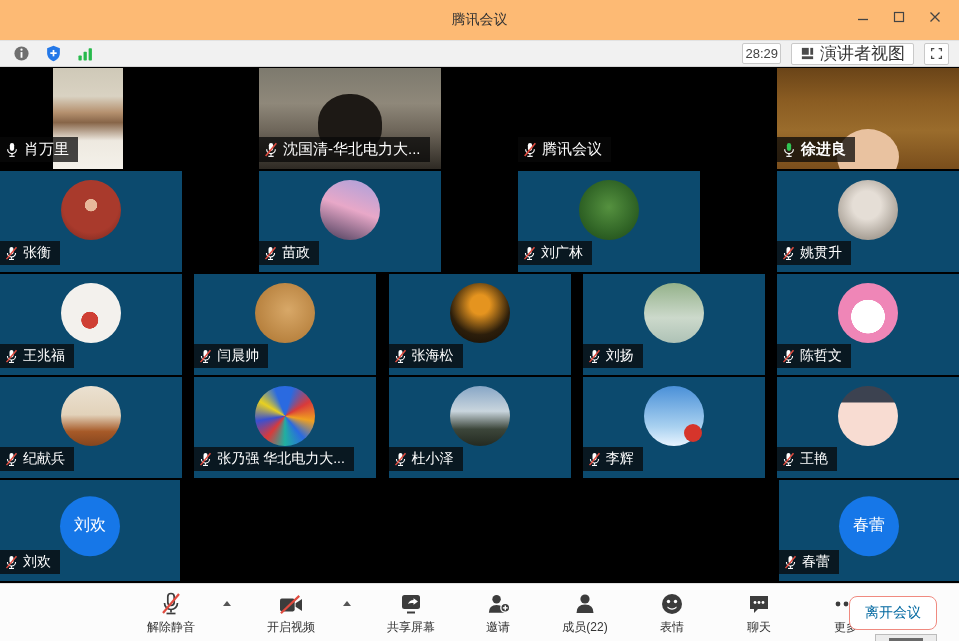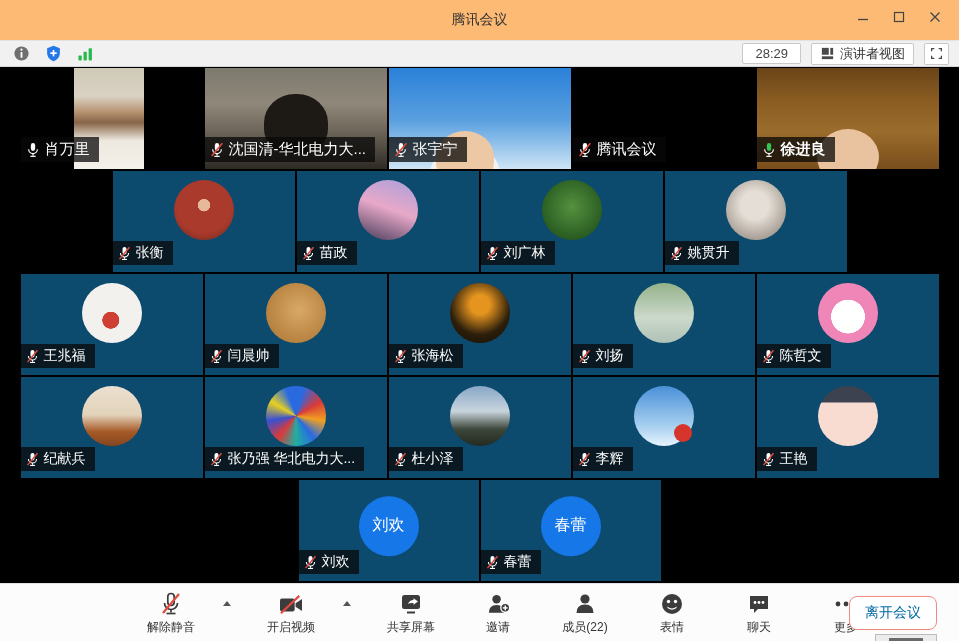--- a/index.html
+++ b/index.html
@@ -9,27 +9,27 @@
   
   .titlebar { height:40px; background:#fdba74; position:relative; display:flex; align-items:center; justify-content:center; }
   .title-text { font-size:14px; color:#333; }
   .win-controls { position:absolute; right:10px; top:6px; display:flex; gap:8px; }
   .win-btn { width:28px; height:22px; display:flex; align-items:center; justify-content:center; cursor:pointer; }
 
   
   .topstrip { height:27px; background:#f1f1f1; border-top:1px solid #e2e2e2; border-bottom:1px solid #d6d6d6; display:flex; align-items:center; padding:0 10px; }
   .strip-icon { width:22px; height:20px; display:flex; align-items:center; justify-content:center; margin-right:10px; cursor:pointer; }
   .strip-right { margin-left:auto; display:flex; align-items:center; gap:10px; }
-  .timer-box { border:1px solid #c9c9c9; background:#fff; border-radius:2px; font-size:13px; color:#444; padding:1px 12px; height:21px; display:flex; align-items:center; }
-  .view-btn { border:1px solid #c9c9c9; background:#fff; border-radius:2px; font-size:13px; color:#333; padding:1px 8px; height:22px; display:flex; align-items:center; gap:5px; cursor:pointer; }
+  .timer-box { border:1px solid #c9c9c9; background:#fff; border-radius:2px; font-size:13px; color:#444; padding:1px 2px; height:21px; display:flex; align-items:center; }
+  .view-btn { border:1px solid #c9c9c9; background:#fff; border-radius:2px; font-size:17px; color:#333; padding:1px 8px; height:22px; display:flex; align-items:center; gap:5px; cursor:pointer; }
   .fs-btn { border:1px solid #c9c9c9; background:#fff; border-radius:2px; width:25px; height:22px; display:flex; align-items:center; justify-content:center; cursor:pointer; }
 
   
   .video-area { height:516px; background:#000; padding-top:1px; }
-  .v-row { display:flex; justify-content:center; gap:2px; margin-bottom:2px; height:101px; }
+  .v-row { display:flex; justify-content:space-between; gap:2px; margin-bottom:2px; height:101px; }
   .tile { width:182px; height:101px; position:relative; background:#0c4a6e; overflow:hidden; cursor:pointer; }
   .v-row.row-0 .tile { background:#000; }
   .v-row.row-4 .tile { width:180px; }
   .tile.active { outline:2px solid #23c343; outline-offset:-2px;font-weight:bold; }
 
   .name-label { position:absolute; left:0; bottom:7px; background:rgba(8,8,8,0.75); color:#fff; font-size:14px; padding:3px 9px 3px 4px; display:flex; align-items:center; gap:4px; max-width:178px; white-space:nowrap; }
   .v-row.row-0 .name-label { font-size:15px; }
   .name-label .mic-ic { flex:0 0 auto; display:flex; }
 
   .avatar { position:absolute; left:50%; top:9px; transform:translateX(-50%); width:60px; height:60px; border-radius:50%; }
@@ -164,35 +164,20 @@
               <path d="M5.5 11 a6.5 6.5 0 0 0 13 0" fill="none" stroke="#fff" stroke-width="1.8"></path>
               <line x1="12" y1="17.5" x2="12" y2="20.5" stroke="#fff" stroke-width="1.8"></line>
               <line x1="8" y1="21.5" x2="16" y2="21.5" stroke="#fff" stroke-width="1.8"></line>
               <line x1="4" y1="21" x2="20" y2="2" stroke="#e04b3f" stroke-width="2.4"></line>
             </svg>
           </span>
           <span>沈国清-华北电力大...</span>
         </div>
       </div>
       <div class="tile">
-        <div class="vf vf-sky"></div>
-        <div class="name-label">
-          <span class="mic-ic">
-            <svg width="16" height="16" viewBox="0 0 24 24">
-              <rect x="8.8" y="1.5" width="6.4" height="12" rx="3.2" fill="#fff"></rect>
-              <path d="M5.5 11 a6.5 6.5 0 0 0 13 0" fill="none" stroke="#fff" stroke-width="1.8"></path>
-              <line x1="12" y1="17.5" x2="12" y2="20.5" stroke="#fff" stroke-width="1.8"></line>
-              <line x1="8" y1="21.5" x2="16" y2="21.5" stroke="#fff" stroke-width="1.8"></line>
-              <line x1="4" y1="21" x2="20" y2="2" stroke="#e04b3f" stroke-width="2.4"></line>
-            </svg>
-          </span>
-          <span>张宇宁</span>
-        </div>
-      </div>
-      <div class="tile">
         <div class="name-label">
           <span class="mic-ic">
             <svg width="16" height="16" viewBox="0 0 24 24">
               <rect x="8.8" y="1.5" width="6.4" height="12" rx="3.2" fill="#fff"></rect>
               <path d="M5.5 11 a6.5 6.5 0 0 0 13 0" fill="none" stroke="#fff" stroke-width="1.8"></path>
               <line x1="12" y1="17.5" x2="12" y2="20.5" stroke="#fff" stroke-width="1.8"></line>
               <line x1="8" y1="21.5" x2="16" y2="21.5" stroke="#fff" stroke-width="1.8"></line>
               <line x1="4" y1="21" x2="20" y2="2" stroke="#e04b3f" stroke-width="2.4"></line>
             </svg>
           </span>

